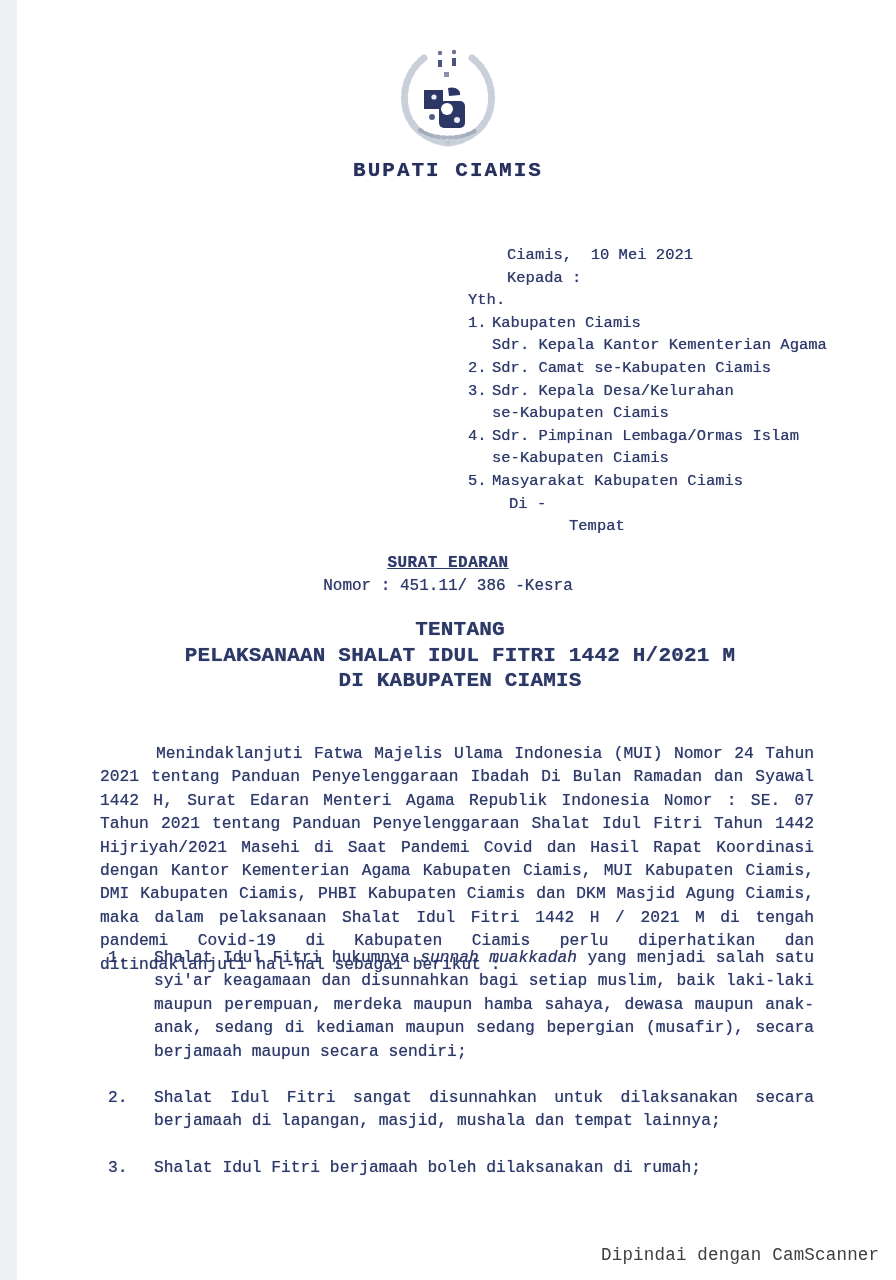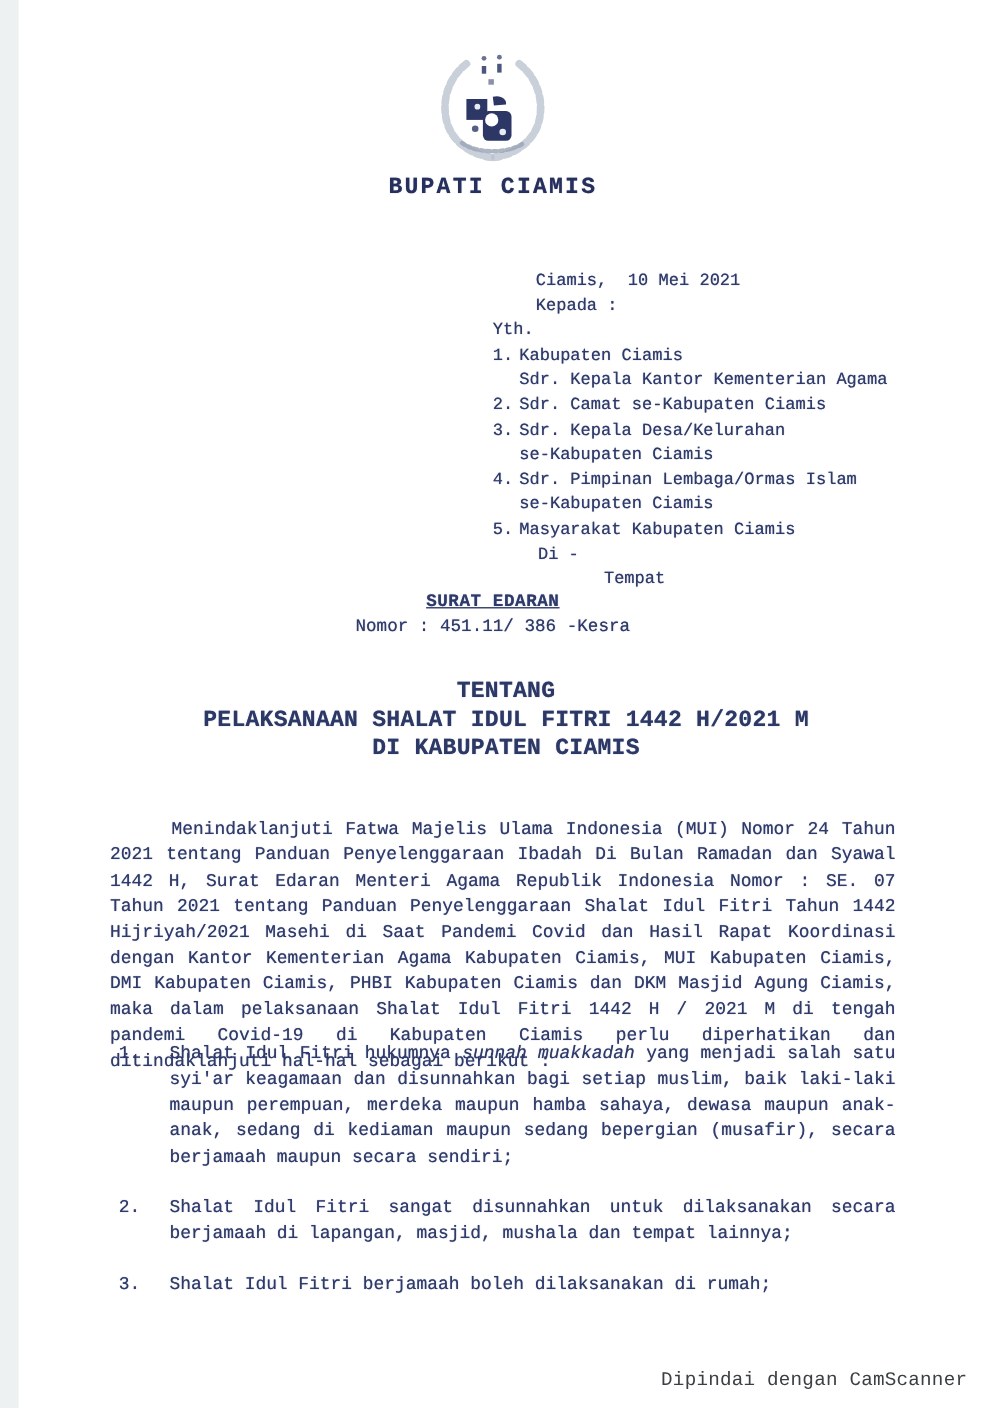--- a/index.html
+++ b/index.html
@@ -10,38 +10,38 @@
   .scan-ink { text-shadow:0 0 0.8px rgba(46,58,106,0.75); }
   .edge-strip {
     position:absolute; left:0; top:0; width:17px; height:1280px; background:#eef1f1;
   }
   .seal { position:absolute; left:394px; top:44px; width:108px; height:112px; }
   .letterhead-title {
     position:absolute; left:0; top:159px; width:100%; text-align:center;
     font-size:21px; font-weight:bold; letter-spacing:2px; color:#272f5c;
   }
   .address-block {
-    position:absolute; left:448px; top:244px; width:392px;
+    position:absolute; left:468px; top:244px; width:392px;
     font-size:15.5px; line-height:22.6px;
   }
   .addr-indent { padding-left:39px; }
   .date-line { white-space:pre; }
   .yth-row { display:flex;flex-direction:column; }
   .yth-label { width:39px; flex:none; }
   .addr-list { flex:1; }
   .addr-item { display:flex; }
   .addr-num { width:24px; flex:none; }
   .addr-lines { flex:1; }
   .di-line { padding-left:41px; }
   .tempat-line { padding-left:101px; }
   .subject-block {
     position:absolute; left:0; top:536px; width:100%; text-align:center;
     font-size:16px; line-height:23px;
   }
-  .subject-title { font-weight:bold; text-decoration:underline; letter-spacing:0.5px; }
+  .subject-title { font-weight:bold; text-decoration:underline; letter-spacing:0.5px;margin-top:16px; }
   .tentang-block {
     position:absolute; left:0; top:617px; width:100%; text-align:center;
     font-size:21px; line-height:25.5px; font-weight:bold; letter-spacing:0.2px;
     color:#2c3866;
     padding-left:12px;
   }
   .opening-paragraph {
     position:absolute; left:100px; top:742px; width:714px;
     font-size:16.3px; line-height:23.4px; text-align:justify; text-indent:56px;
   }

